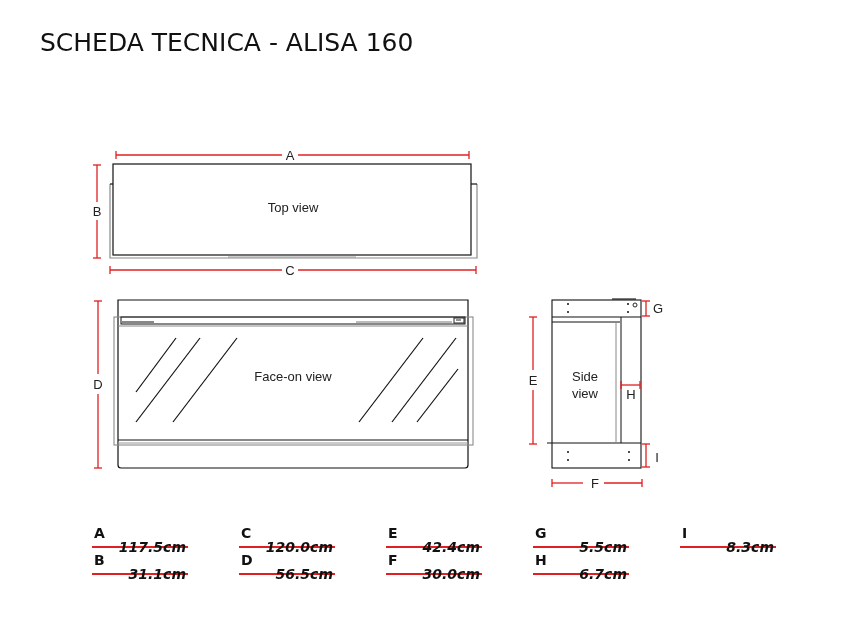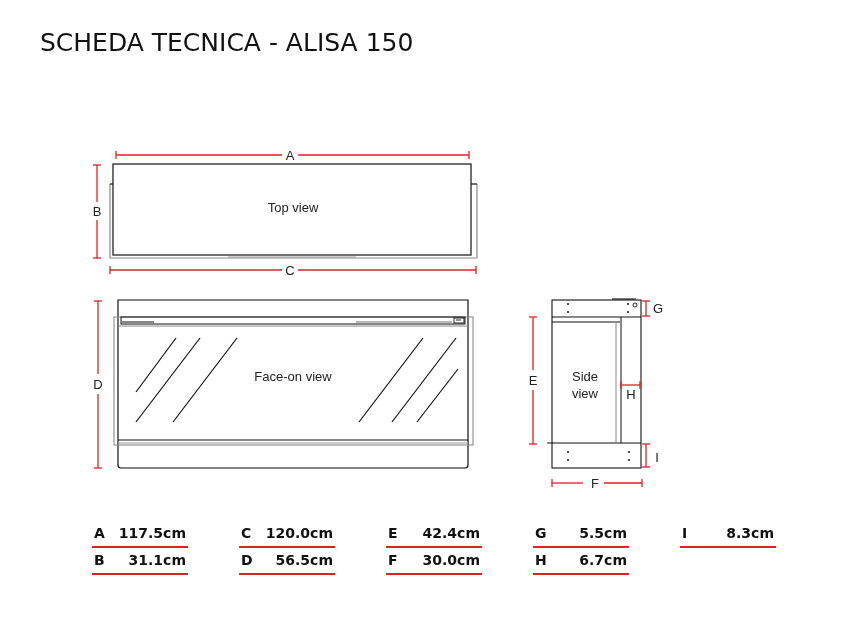--- a/index.html
+++ b/index.html
@@ -6,26 +6,26 @@
   body { width: 863px; height: 644px; position: relative; overflow: hidden;
          font-family: "DejaVu Sans", "Liberation Sans", sans-serif; color: #111; }
   .title { position: absolute; left: 40px; top: 28px; font-size: 25px; font-weight: normal;
            letter-spacing: 0px; color: #111; font-family: "DejaVu Sans", sans-serif; }
   svg.drawing { position: absolute; left: 0; top: 0; }
   .lbl { font-family: "Liberation Sans", sans-serif; font-size: 13px; fill: #222; }
   .specs { position: absolute; left: 0; top: 0; width: 863px; height: 644px; pointer-events: none; }
   .spec { position: absolute; width: 96px; height: 24px; border-bottom: 2px solid #e02020;
           font-family: "DejaVu Sans", sans-serif; font-weight: bold; font-size: 14px; color: #111; }
   .spec .k { position: absolute; left: 2px; top: 3px; }
-  .spec .v { position: absolute; right: 2px; top: 3px; }
+  .spec .v { position: absolute; right: 2px; top: 17px; font-style: italic; }
 </style>
 </head>
 <body>
 
-<div class="title">SCHEDA TECNICA - ALISA 150</div>
+<div class="title">SCHEDA TECNICA - ALISA 160</div>
 
 <svg class="drawing" width="863" height="644" viewBox="0 0 863 644">
 
   <g>
 
     <g stroke="#e02020" stroke-width="1.3">
       <line x1="116" y1="155" x2="282" y2="155"></line>
       <line x1="298" y1="155" x2="469" y2="155"></line>
       <line x1="116" y1="151" x2="116" y2="159"></line>
       <line x1="469" y1="151" x2="469" y2="159"></line>

